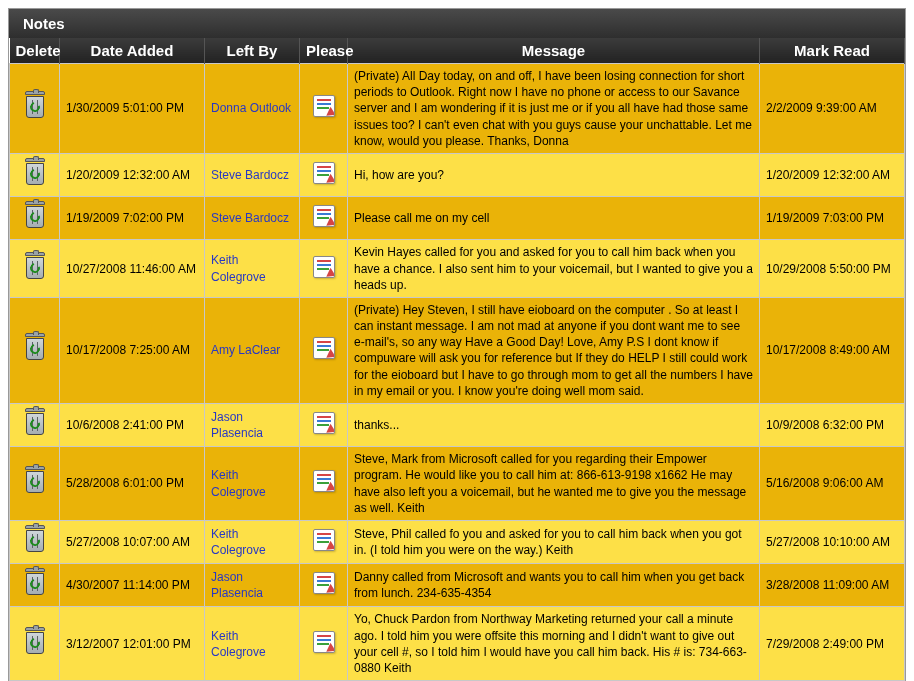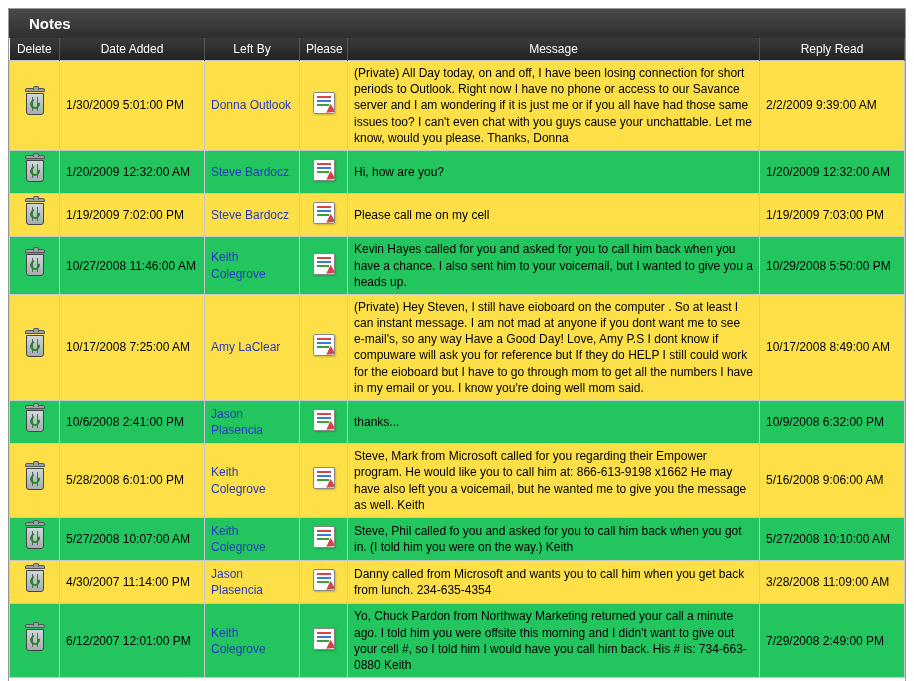--- a/index.html
+++ b/index.html
@@ -13,45 +13,45 @@
   }
   .panel {
     border: 1px solid #999;
     width: 898px;
   }
   .panel-header {
     background: linear-gradient(#4a4a4a, #2e2e2e);
     color: #fff;
     font-weight: bold;
     font-size: 15px;
-    padding: 6px 20px;
+    padding: 6px 14px;
   }
   table.notes {
     width: 100%;
     border-collapse: collapse;
     table-layout: fixed;
   }
   table.notes th {
     background: linear-gradient(#3b3b3b, #222);
     color: #fff;
-    font-weight: normal;
-    font-size: 12px;
+    font-weight: bold;
+    font-size: 15px;
     padding: 4px 6px;
     border-right: 1px solid #555;
     text-align: center;
   }
   table.notes td {
     padding: 4px 6px;
     border: 1px solid #c8c8c8;
     vertical-align: middle;
     font-size: 12px;
     line-height: 1.35;
   }
-  table.notes tbody tr.even td { background: #fde047; }
-  table.notes tbody tr.odd td  { background: #22c55e; }
+  table.notes tbody tr.even td { background: #eab308; }
+  table.notes tbody tr.odd td  { background: #fde047; }
   .col-delete { width: 50px; }
   .col-date   { width: 145px; }
   .col-left   { width: 95px; }
   .col-reply  { width: 48px; }
   .col-msg    { width: auto; }
   .col-read   { width: 145px; }
   .center { text-align: center; }
   .link {
     color: #2838c4;
     text-decoration: none;
@@ -129,21 +129,21 @@
         <col class="col-msg">
         <col class="col-read">
     </colgroup>
     <thead>
       <tr>
         <th>Delete</th>
         <th>Date Added</th>
         <th>Left By</th>
         <th>Please</th>
         <th>Message</th>
-        <th>Reply Read</th>
+        <th>Mark Read</th>
       </tr>
     </thead>
     <tbody id="rows">
         <tr class="even">
     <td class="center">
       <span class="trash">
         <span class="lid"></span><span class="bin"></span><span class="recyc"></span>
       </span>
     </td>
     <td>1/30/2009 5:01:00 PM</td>
@@ -301,21 +301,21 @@
     </td>
     <td class="msg">Danny called from Microsoft and wants you to call him when you get back from lunch. 234-635-4354</td>
     <td>3/28/2008 11:09:00 AM</td>
   </tr>
         <tr class="odd">
     <td class="center">
       <span class="trash">
         <span class="lid"></span><span class="bin"></span><span class="recyc"></span>
       </span>
     </td>
-    <td>6/12/2007 12:01:00 PM</td>
+    <td>3/12/2007 12:01:00 PM</td>
     <td>
       <a class="link">Keith Colegrove</a>
     </td>
     <td class="center">
       <span class="reply-icon">
         <span class="line l1"></span><span class="line l2"></span><span class="line l3"></span><span class="arrow"></span>
       </span>
     </td>
     <td class="msg">Yo, Chuck Pardon from Northway Marketing returned your call a minute ago. I told him you were offsite this morning and I didn't want to give out your cell #, so I told him I would have you call him back. His # is: 734-663-0880 Keith</td>
     <td>7/29/2008 2:49:00 PM</td>

